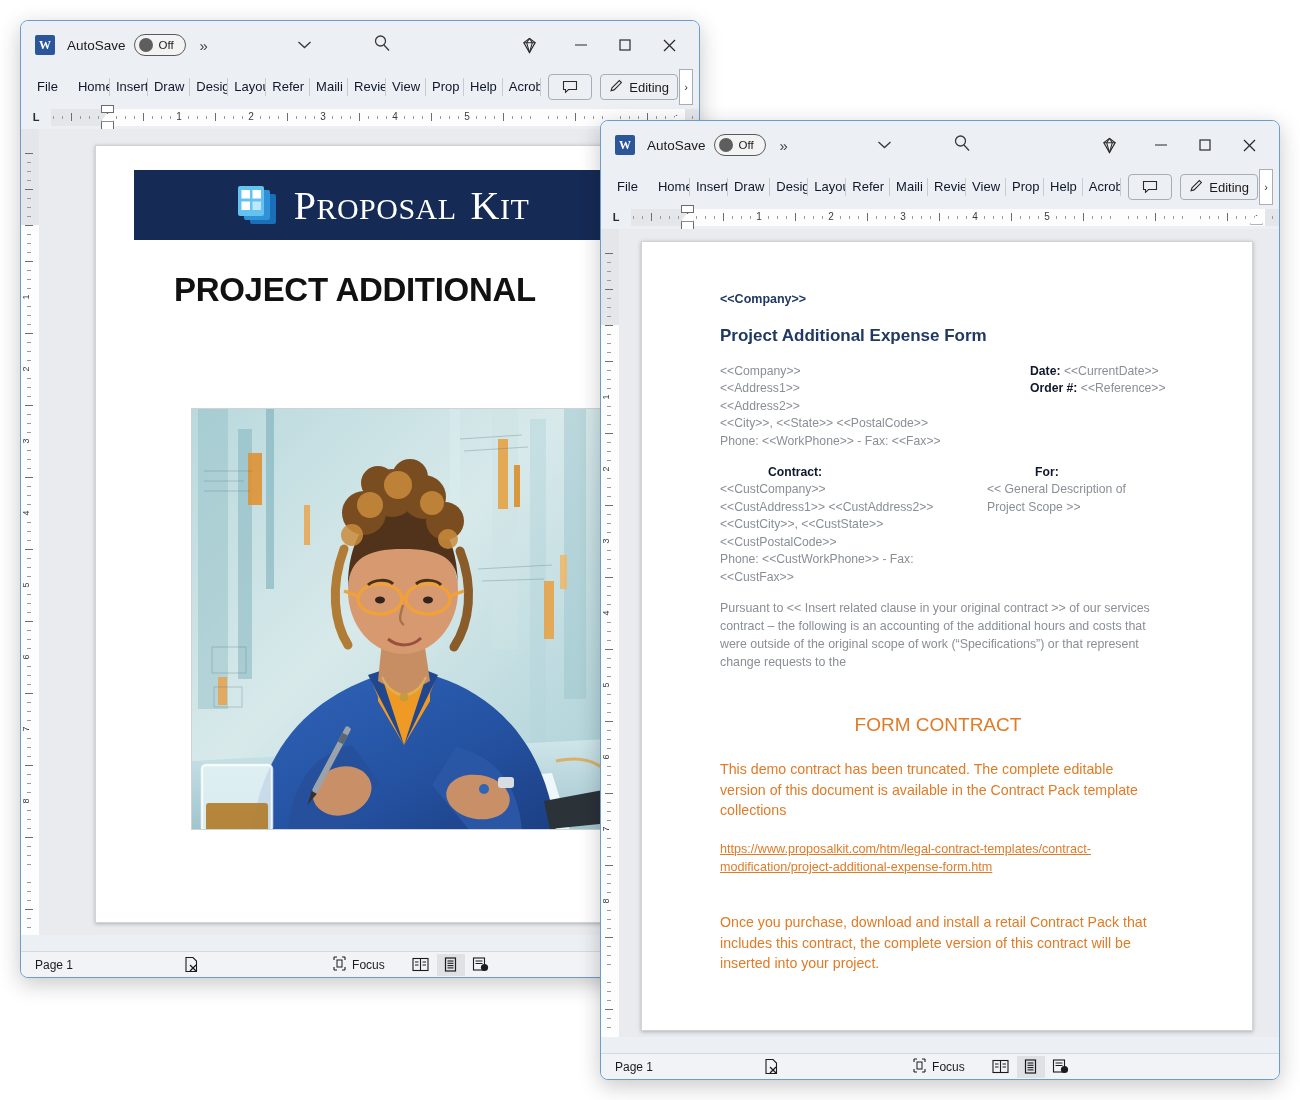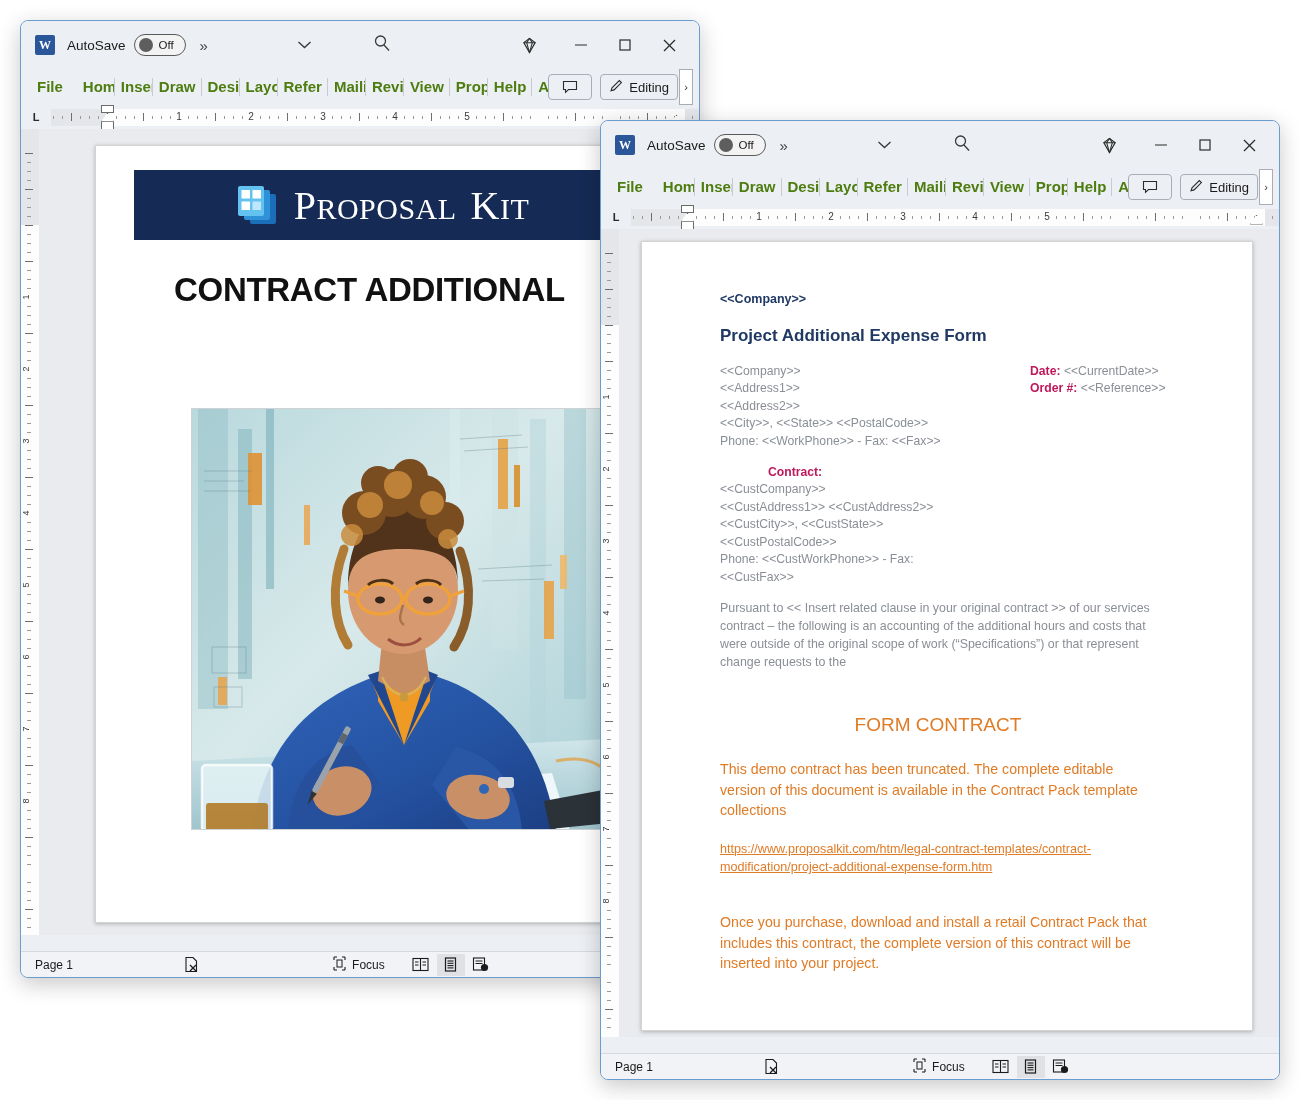--- a/index.html
+++ b/index.html
@@ -54,22 +54,22 @@
     color: #2b2b2b;
   }
   .tb-btn.gem { width: 40px; margin-right: 10px; }
 
   
   .ribbon {
     height: 36px; background: #eceff3; display: flex; align-items: center;
     padding-left: 10px; position: relative; overflow: hidden;
   }
   .tab {
-    font-size: 15px; color: #4d7c0f; padding: 4px 6px; white-space: nowrap;
-    overflow: hidden; position: relative; line-height: 18px; font-weight: bold;
+    font-size: 13px; color: #0f172a; padding: 4px 6px; white-space: nowrap;
+    overflow: hidden; position: relative; line-height: 18px;
   }
   .tab.sep::after {
     content: ""; position: absolute; right: 0; top: 4px; bottom: 4px; width: 1px; background: #c8ccd2;
   }
   .tab.file { padding-right: 14px; }
   .tab.clip { max-width: 38px; }
   .ribbon-right { position: absolute; right: 6px; top: 0; height: 36px; display: flex; align-items: center; }
   .pill {
     height: 26px; border: 1px solid #a9aeb6; border-radius: 4px; background: #eceff3;
     display: flex; align-items: center; padding: 0 8px; margin-left: 8px;
@@ -139,21 +139,21 @@
     position: absolute; font-family: "Liberation Sans", sans-serif; font-weight: bold;
     font-size: 33px; color: #111; line-height: 1.22; letter-spacing: -0.3px;
   }
   .doc1-img { position: absolute; border: 1px solid #cfd3d6; overflow: hidden; }
 
   
   .d2 { position: absolute; font-family: "Liberation Sans", sans-serif; }
   .d2-company { font-size: 12.5px; font-weight: bold; color: #1f3864; }
   .d2-h1 { font-size: 17px; font-weight: bold; color: #1f3864; }
   .d2-body { font-size: 12.2px; color: #8a8f96; line-height: 1.43; }
-  .d2-body b { color: #be185d; padding-left: 48px; }
+  .d2-body b { color: #0f172a; padding-left: 48px; }
   .d2-para { font-size: 12.4px; color: #8a8f96; line-height: 1.45; }
   .d2-demo-h { font-size: 19px; color: #e07b26; text-align: center; font-weight: normal; }
   .d2-orange { font-size: 14.2px; color: #e07b26; line-height: 1.46; }
   .d2-link { font-size: 12.6px; color: #e07b26; text-decoration: underline; line-height: 1.45; display: block; }
 </style>
 </head>
 <body>
 
 <div id="stage">
 
@@ -429,21 +429,21 @@
                 <rect x="5.5" y="17.5" width="8.5" height="8.5" fill="#ffffff"></rect>
                 <rect x="16.5" y="17.5" width="8.5" height="8.5" fill="#bfe6fb"></rect>
               </svg>
             </div>
             <div class="pk-word">
               <span class="pk-cap">P</span><span class="pk-sm">ROPOSAL</span><span class="pk-cap" style="margin-left:14px;">K</span><span class="pk-sm">IT</span>
             </div>
           </div>
 
           <div class="doc1-title" style="left:78px; top:124px; width:420px;">
-            <div>CONTRACT ADDITIONAL</div>
+            <div>PROJECT ADDITIONAL</div>
           </div>
 
           <div class="doc1-img" style="left:95px; top:262px; width:417px; height:422px;">
             <svg width="417" height="422" viewBox="0 0 417 422" preserveAspectRatio="none">
               <defs>
                 <linearGradient id="bgw" x1="0" y1="0" x2="1" y2="1">
                   <stop offset="0%" stop-color="#b9d9dd"></stop>
                   <stop offset="45%" stop-color="#d8e9ea"></stop>
                   <stop offset="100%" stop-color="#a8cfd6"></stop>
                 </linearGradient>
@@ -907,20 +907,25 @@
           <div class="d2 d2-body" style="left:78px; top:222px; width:260px;">
             <div><b>Contract:</b></div>
             <div>&lt;&lt;CustCompany&gt;&gt;</div>
             <div>&lt;&lt;CustAddress1&gt;&gt; &lt;&lt;CustAddress2&gt;&gt;</div>
             <div>&lt;&lt;CustCity&gt;&gt;, &lt;&lt;CustState&gt;&gt;</div>
             <div>&lt;&lt;CustPostalCode&gt;&gt;</div>
             <div>Phone: &lt;&lt;CustWorkPhone&gt;&gt;  - Fax:</div>
             <div>&lt;&lt;CustFax&gt;&gt;</div>
           </div>
 
+          <div class="d2 d2-body" style="left:345px; top:222px; width:220px;">
+            <div><b>For:</b></div>
+            <div>&lt;&lt; General Description of</div>
+            <div>Project Scope &gt;&gt;</div>
+          </div>
 
           <div class="d2 d2-para" style="left:78px; top:358px; width:436px;">Pursuant to &lt;&lt; Insert related clause in your original contract &gt;&gt; of our services contract – the following is an accounting of the additional hours and costs that were outside of the original scope of work (“Specifications”) or that represent change requests to the</div>
 
           <div class="d2 d2-demo-h" style="left:78px; top:472px; width:436px;">FORM CONTRACT</div>
 
           <div class="d2 d2-orange" style="left:78px; top:517px; width:432px;">This demo contract has been truncated. The complete editable version of this document is available in the Contract Pack template collections</div>
 
           <a class="d2 d2-link" href="#" style="left:78px; top:598px; width:410px;">https://www.proposalkit.com/htm/legal-contract-templates/contract-modification/project-additional-expense-form.htm</a>
 
           <div class="d2 d2-orange" style="left:78px; top:670px; width:436px;">Once you purchase, download and install a retail Contract Pack that includes this contract, the complete version of this contract will be inserted into your project.</div>

